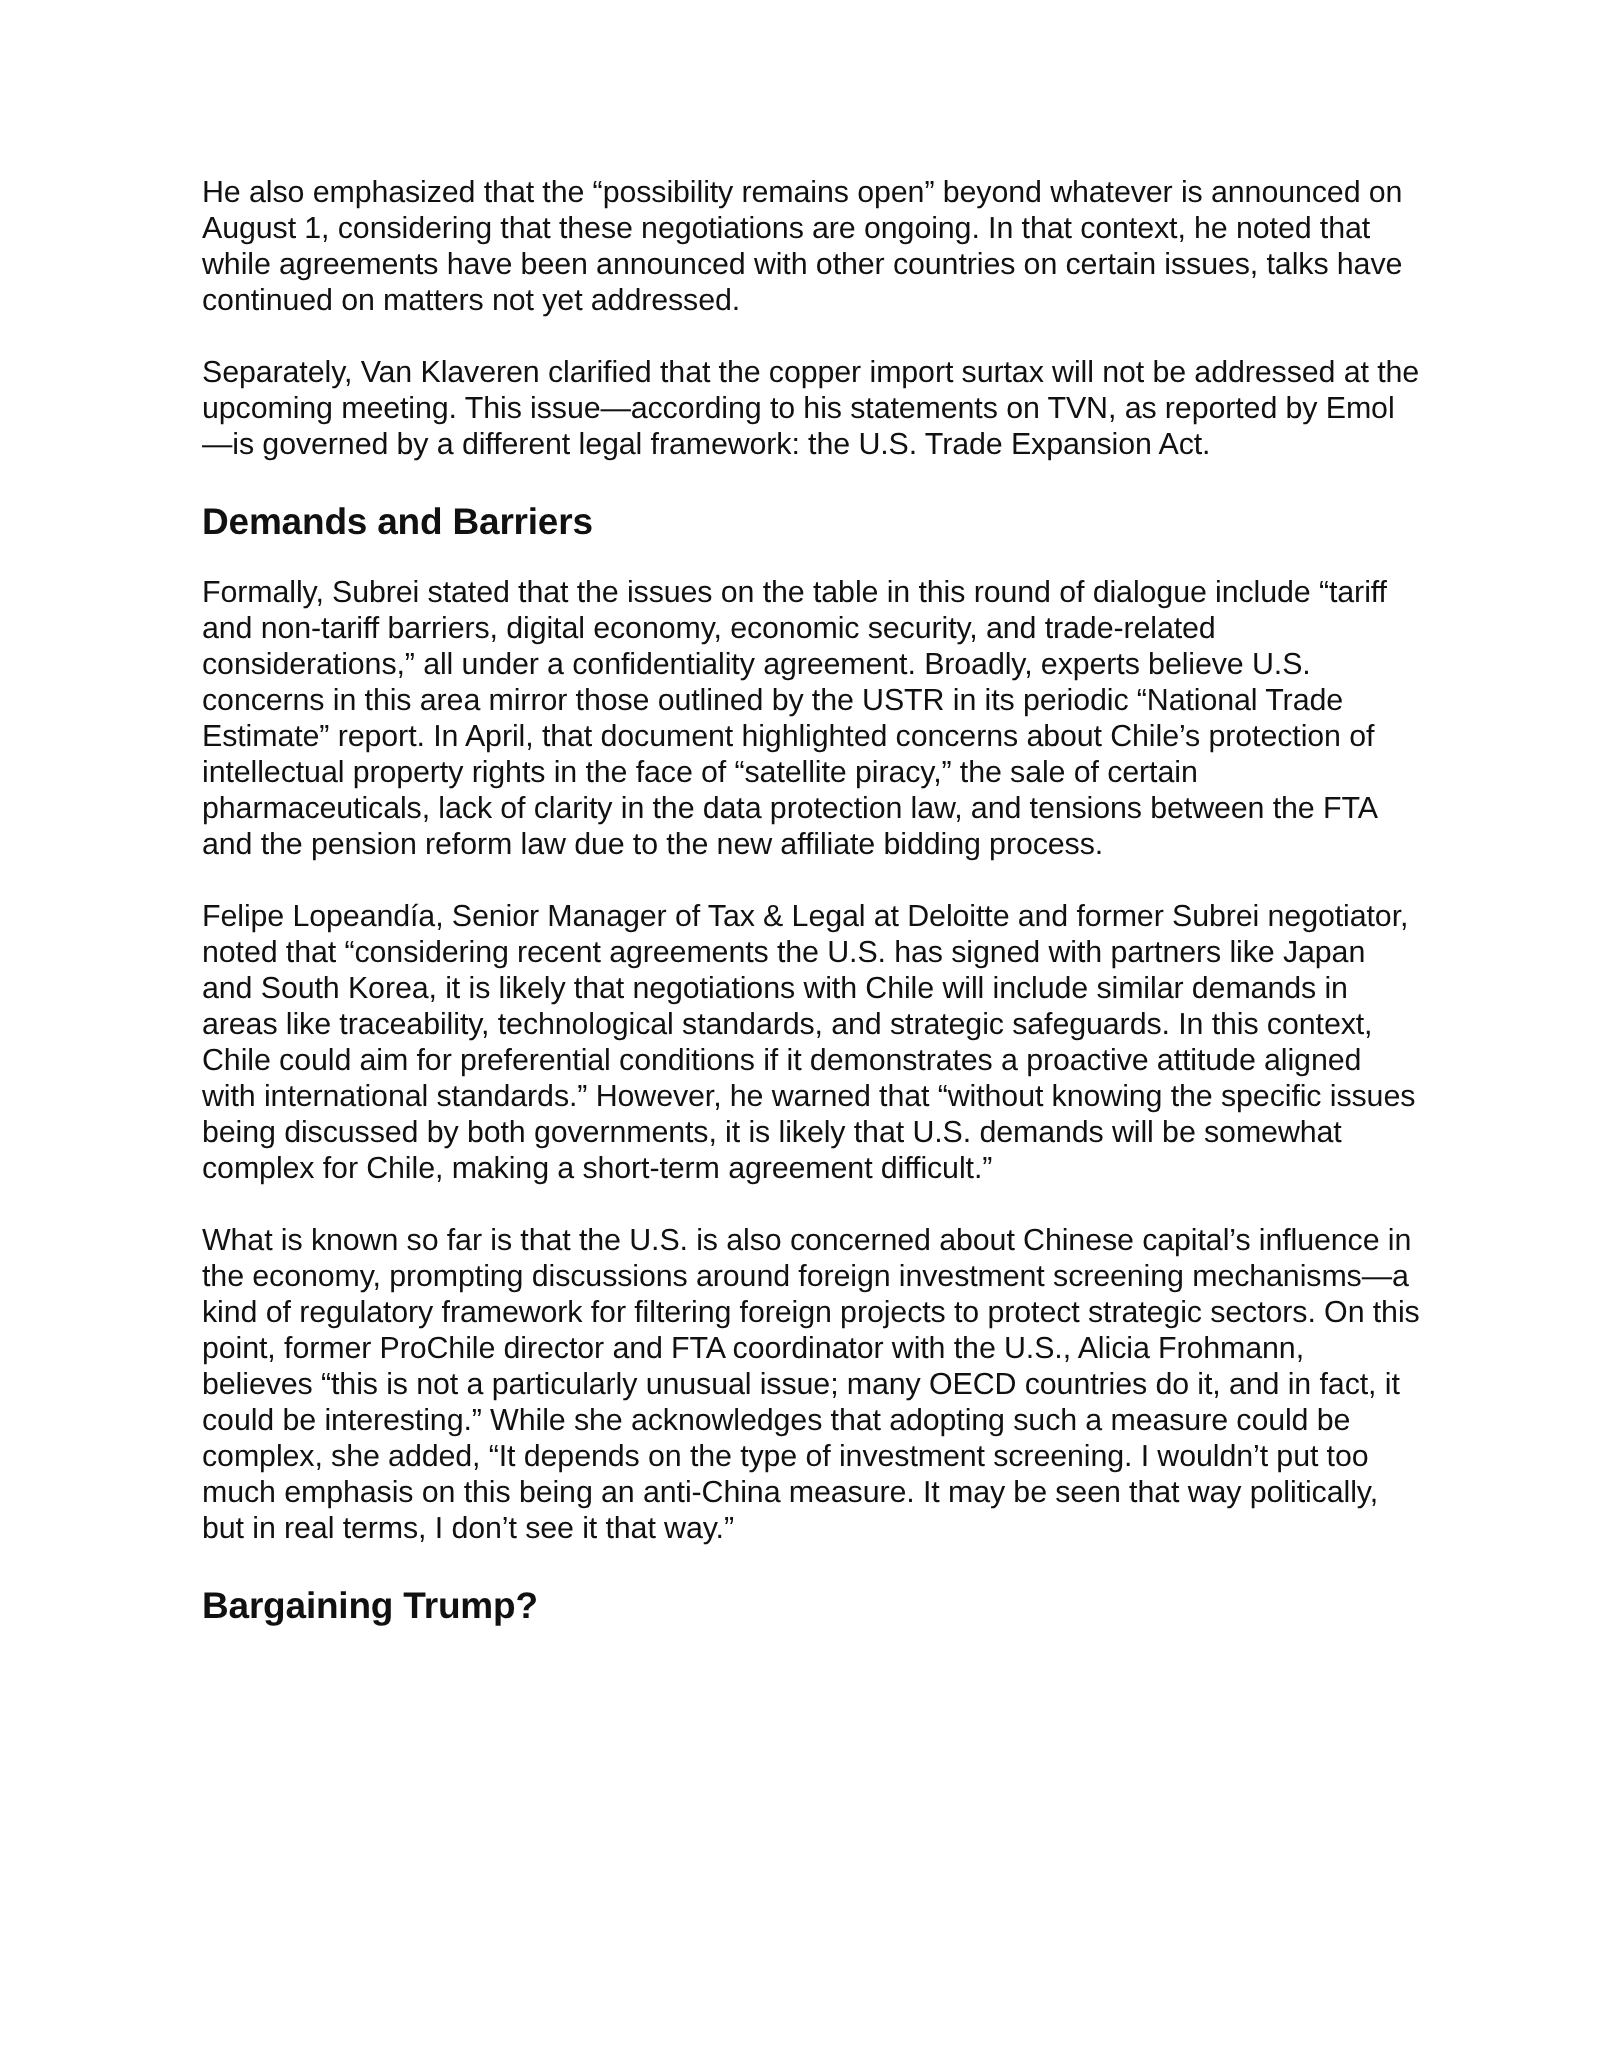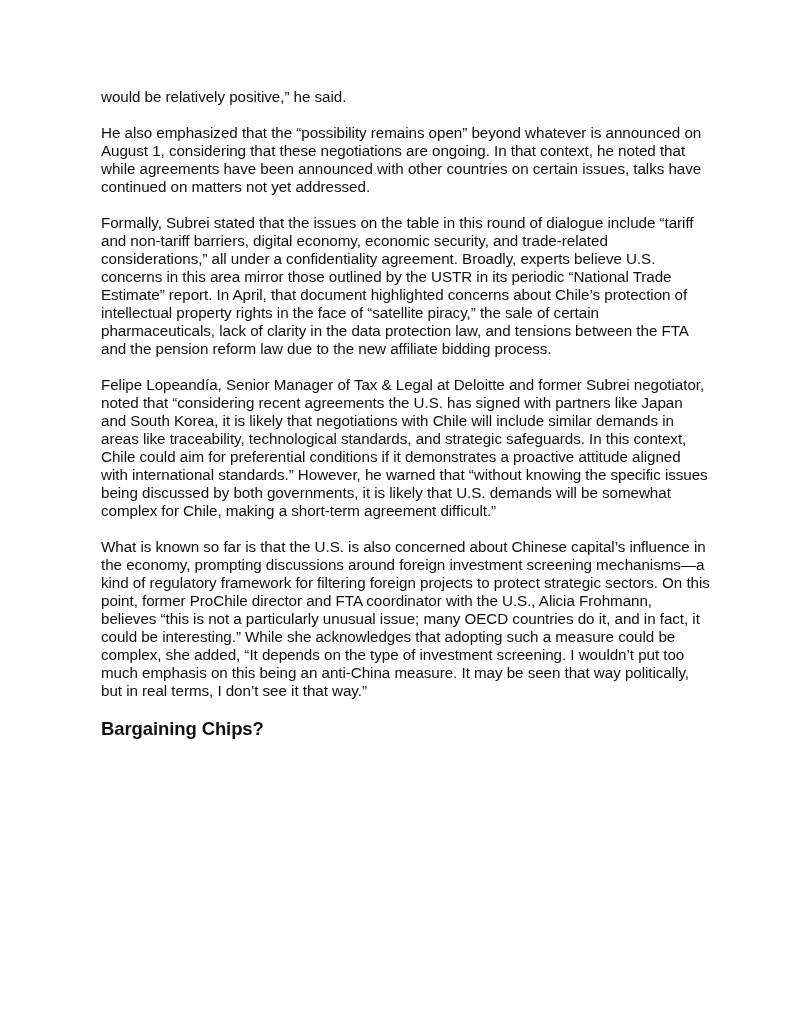--- a/index.html
+++ b/index.html
@@ -32,19 +32,20 @@
       font-size: 18.5px;
       line-height: 22px;
       font-weight: bold;
       letter-spacing: -0.1px;
     }
   </style>
 </head>
 <body>
 
 <div class="page">
-  <p>would be relatively positive,” he said.</p>
   <p>He also emphasized that the “possibility remains open” beyond whatever is announced on August 1, considering that these negotiations are ongoing. In that context, he noted that while agreements have been announced with other countries on certain issues, talks have continued on matters not yet addressed.</p>
+  <p>Separately, Van Klaveren clarified that the copper import surtax will not be addressed at the upcoming meeting. This issue—according to his statements on TVN, as reported by Emol—is governed by a different legal framework: the U.S. Trade Expansion Act.</p>
+  <h2>Demands and Barriers</h2>
   <p>Formally, Subrei stated that the issues on the table in this round of dialogue include “tariff and non-tariff barriers, digital economy, economic security, and trade-related considerations,” all under a confidentiality agreement. Broadly, experts believe U.S. concerns in this area mirror those outlined by the USTR in its periodic “National Trade Estimate” report. In April, that document highlighted concerns about Chile’s protection of intellectual property rights in the face of “satellite piracy,” the sale of certain pharmaceuticals, lack of clarity in the data protection law, and tensions between the FTA and the pension reform law due to the new affiliate bidding process.</p>
   <p>Felipe Lopeandía, Senior Manager of Tax &amp; Legal at Deloitte and former Subrei negotiator, noted that “considering recent agreements the U.S. has signed with partners like Japan and South Korea, it is likely that negotiations with Chile will include similar demands in areas like traceability, technological standards, and strategic safeguards. In this context, Chile could aim for preferential conditions if it demonstrates a proactive attitude aligned with international standards.” However, he warned that “without knowing the specific issues being discussed by both governments, it is likely that U.S. demands will be somewhat complex for Chile, making a short-term agreement difficult.”</p>
   <p>What is known so far is that the U.S. is also concerned about Chinese capital’s influence in the economy, prompting discussions around foreign investment screening mechanisms—a kind of regulatory framework for filtering foreign projects to protect strategic sectors. On this point, former ProChile director and FTA coordinator with the U.S., Alicia Frohmann, believes “this is not a particularly unusual issue; many OECD countries do it, and in fact, it could be interesting.” While she acknowledges that adopting such a measure could be complex, she added, “It depends on the type of investment screening. I wouldn’t put too much emphasis on this being an anti-China measure. It may be seen that way politically, but in real terms, I don’t see it that way.”</p>
-  <h2>Bargaining Chips?</h2>
+  <h2>Bargaining Trump?</h2>
 </div>
 
 </body></html>

